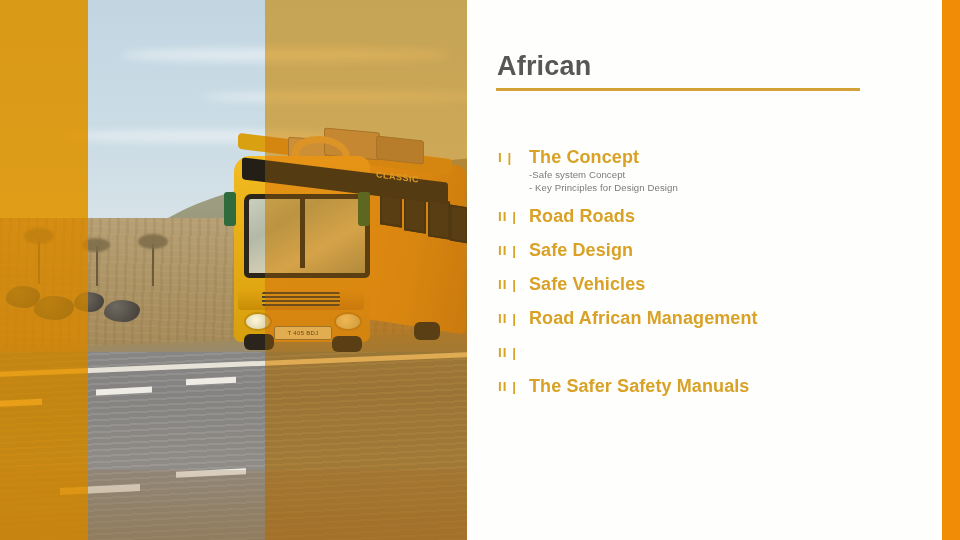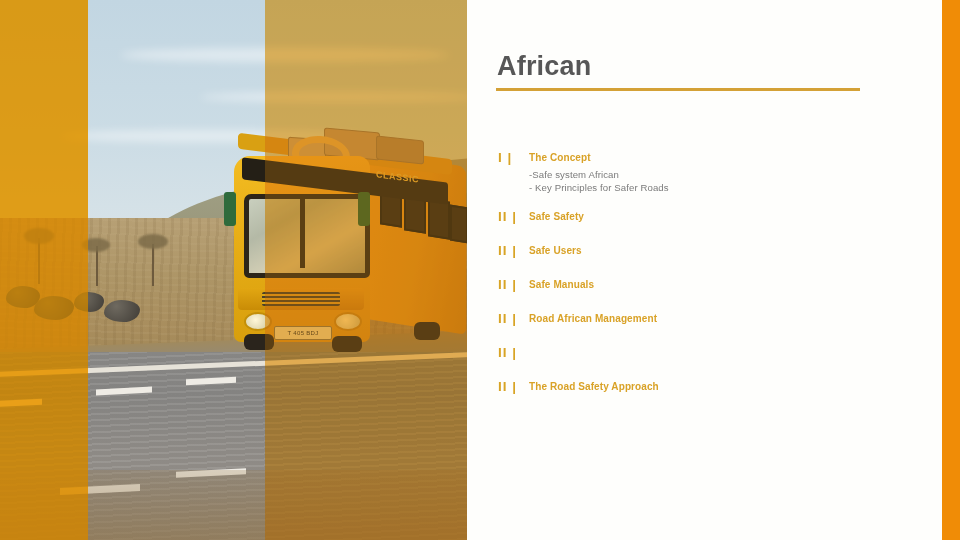--- a/index.html
+++ b/index.html
@@ -379,21 +379,21 @@
     font-size: 13.5px;
     font-weight: bold;
     color: #d8a425;
     line-height: 19px;
     letter-spacing: 1px;
   }
   .toc-text {
     flex: 1;
   }
   .toc-label {
-    font-size: 10px;
+    font-size: 18px;
     font-weight: bold;
     color: #d9a227;
     line-height: 19px;
     letter-spacing: .1px;
   }
   .toc-sub {
     margin-top: 2px;
   }
   .toc-sub-line {
     font-size: 9.6px;
@@ -505,62 +505,62 @@
     <div class="page-title">African</div>
     <div class="title-rule"></div>
 
     <div class="toc">
 
       <div class="toc-row">
         <div class="toc-marker">I |</div>
         <div class="toc-text">
           <div class="toc-label">The Concept</div>
           <div class="toc-sub">
-            <div class="toc-sub-line">-Safe system African</div>
-            <div class="toc-sub-line">- Key Principles for Safer Roads</div>
+            <div class="toc-sub-line">-Safe system Concept</div>
+            <div class="toc-sub-line">- Key Principles for Design Design</div>
           </div>
         </div>
       </div>
 
       <div class="toc-row" style="margin-top:13px;">
         <div class="toc-marker">II |</div>
         <div class="toc-text">
-          <div class="toc-label">Safe Safety</div>
+          <div class="toc-label">Road Roads</div>
         </div>
       </div>
 
       <div class="toc-row" style="margin-top:15px;">
         <div class="toc-marker">II |</div>
         <div class="toc-text">
-          <div class="toc-label">Safe Users</div>
+          <div class="toc-label">Safe Design</div>
         </div>
       </div>
 
       <div class="toc-row" style="margin-top:15px;">
         <div class="toc-marker">II |</div>
         <div class="toc-text">
-          <div class="toc-label">Safe Manuals</div>
+          <div class="toc-label">Safe Vehicles</div>
         </div>
       </div>
 
       <div class="toc-row" style="margin-top:15px;">
         <div class="toc-marker">II |</div>
         <div class="toc-text">
           <div class="toc-label">Road African Management</div>
         </div>
       </div>
 
       <div class="toc-row" style="margin-top:15px;">
         <div class="toc-marker">II |</div>
       </div>
 
       <div class="toc-row" style="margin-top:15px;">
         <div class="toc-marker">II |</div>
         <div class="toc-text">
-          <div class="toc-label">The Road Safety Approach</div>
+          <div class="toc-label">The Safer Safety Manuals</div>
         </div>
       </div>
 
     </div>
   </div>
 
   <div class="right-bar"></div>
 </div>
 
 </body></html>

